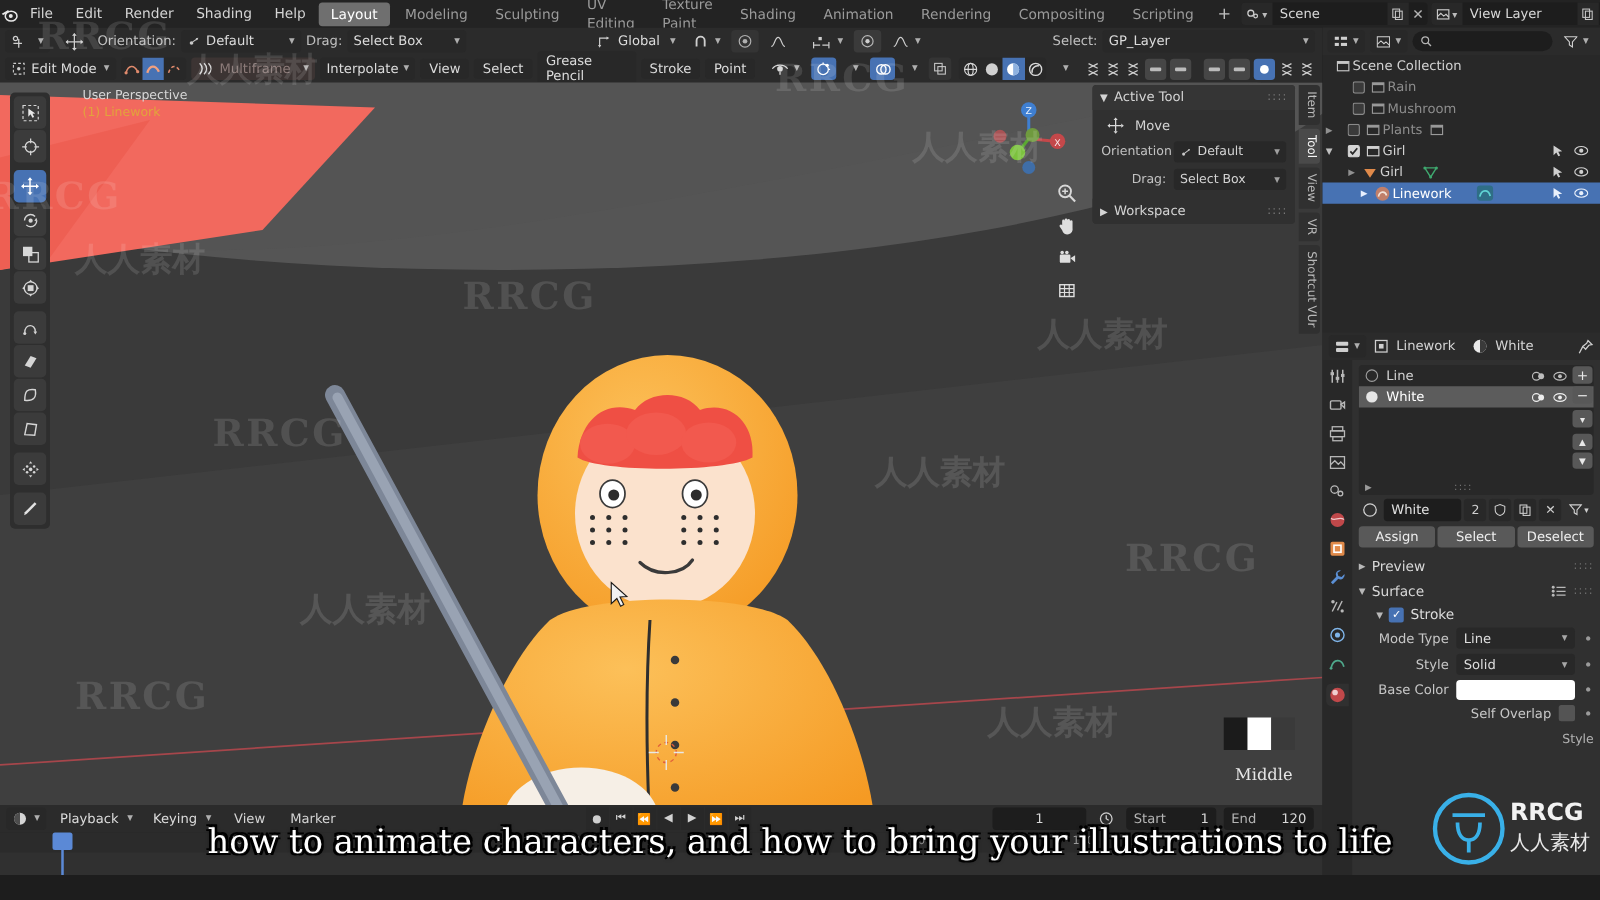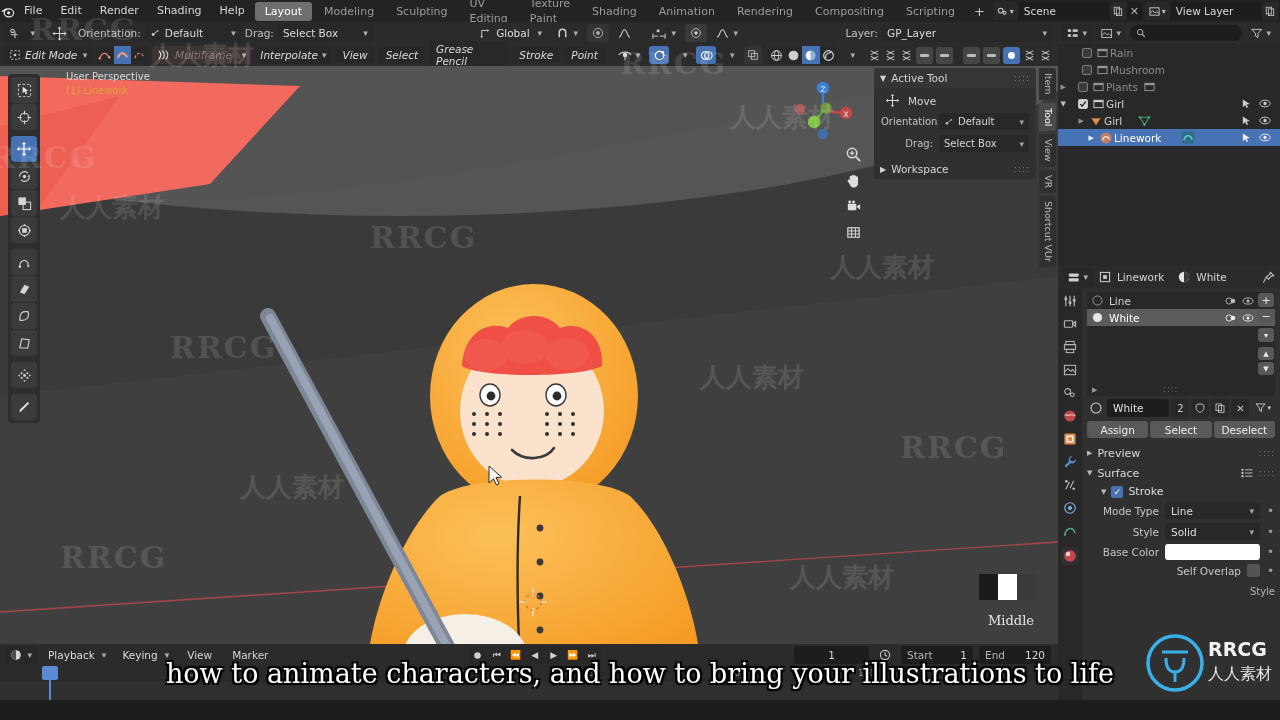--- a/index.html
+++ b/index.html
@@ -41,21 +41,21 @@
             justify-content:center; background:#282828; }
   .id-x { width:15px; color:#b5b5b5; font-size:11px; text-align:center; }
 
   
   #toolheader { position:absolute; left:0; top:22px; width:1058px; height:22px;
                 background:#2b2b2b; display:flex; align-items:center; gap:4px;
                 padding:0 4px; }
   
   #modeheader { position:absolute; left:0; top:44px; width:1058px; height:22px;
                 background:#2b2b2b; display:flex; align-items:center; gap:4px;
-                padding:0 4px;font-style:italic; }
+                padding:0 4px; }
   .hdr-menu { color:#dcdcdc; font-size:10.5px; background:#282828;
               border-radius:3px; padding:2px 7px; }
 
   .seg { display:flex; background:#282828; border-radius:3px; overflow:hidden;
          height:18px; align-items:center; }
   .seg > div { width:19px; height:18px; display:flex; align-items:center;
                justify-content:center; }
   .seg > div.on { background:#4772b3; }
 
   
@@ -346,21 +346,21 @@
         </svg>
     </div>
     <div class="drop" style="width:32px;background:transparent">
       <svg width="13" height="11" viewBox="0 0 14 12">
           <path d="M1 10 C4 10 4 2 7 2 C10 2 10 10 13 10" fill="none" stroke="#cfcfcf" stroke-width="1.1"></path>
         </svg>
       <span class="cv">▾</span>
     </div>
 
     <div style="flex:1"></div>
-    <div class="lbl">Layer:</div>
+    <div class="lbl">Select:</div>
     <div class="drop" style="width:170px;margin-right:2px">
       <span>GP_Layer</span>
       <span class="cv">▾</span>
     </div>
   </div>
 
   <div id="modeheader">
     <div class="drop" style="width:96px">
       <svg width="12" height="12" viewBox="0 0 14 14">
           <rect x="2" y="2" width="10" height="10" fill="none" stroke="#cfcfcf" stroke-width="1" stroke-dasharray="2.5 2"></rect>
@@ -890,20 +890,30 @@
       <div class="drop" style="width:30px;background:transparent">
         <svg width="12" height="11" viewBox="0 0 14 12">
             <path d="M1 1 h12 L8.5 6 V11 L5.5 9 V6 Z" fill="none" stroke="#cfcfcf" stroke-width="1.1"></path>
           </svg>
         <span class="cv">▾</span>
       </div>
     </div>
 
     <div>
 
+      <div class="ol-row">
+        <span class="ol-ind" style="width:8px"></span>
+        <span class="ico" style="width:16px">
+          <svg width="11" height="11" viewBox="0 0 12 12">
+              <rect x="1" y="2.5" width="10" height="8" fill="none" stroke="#c8c8c8" stroke-width="1"></rect>
+              <rect x="1" y="2.5" width="10" height="2" fill="#c8c8c8"></rect>
+            </svg>
+        </span>
+        <span>Scene Collection</span>
+      </div>
 
       <div class="ol-row">
         <span class="ol-ind" style="width:22px"></span>
         <span class="ico" style="width:14px">
           <svg width="10" height="10" viewBox="0 0 11 11">
               <rect x="0.6" y="0.6" width="9.8" height="9.8" rx="1.5" fill="#3a3a3a" stroke="#8a8a8a" stroke-width="1"></rect>
             </svg>
         </span>
         <span class="ico" style="width:16px">
           <svg width="11" height="11" viewBox="0 0 12 12">

